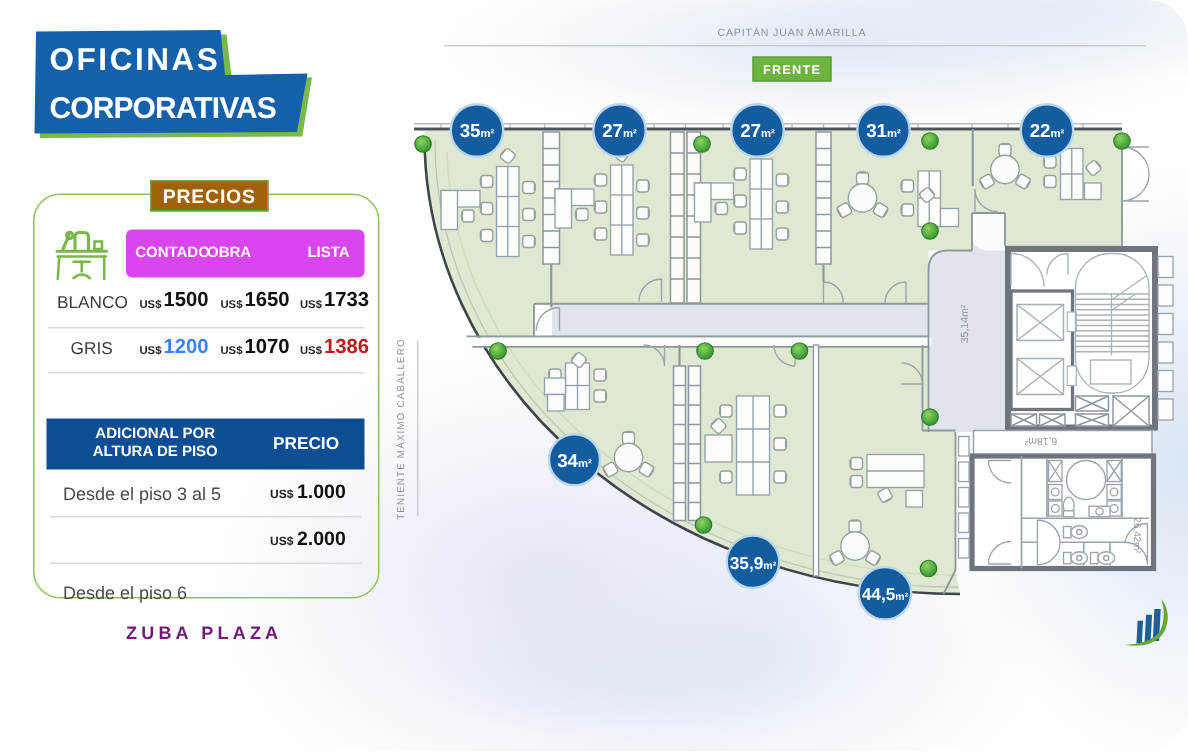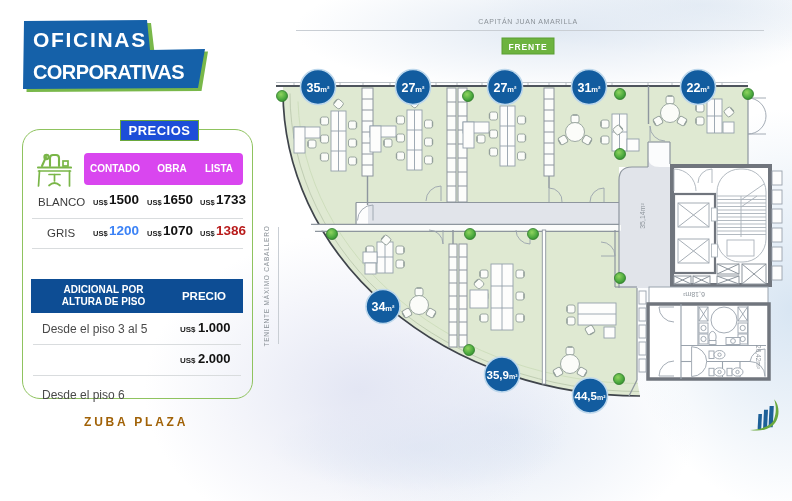--- a/index.html
+++ b/index.html
@@ -1,17 +1,17 @@
 <!DOCTYPE html>
 <html><head>
 <meta charset="utf-8">
 <style>
   html,body{margin:0;padding:0;}
   #page{position:relative;width:792px;height:501px;background:#ffffff;overflow:hidden;
-        font-family:"Liberation Sans",sans-serif;}
+        font-family:"Liberation Sans",sans-serif;border-radius:27px;}
   .sky{position:absolute;left:0;top:0;width:792px;height:501px;
     background:
       radial-gradient(380px 90px at 560px 30px, rgba(222,231,242,.9), rgba(222,231,242,0) 70%),
       radial-gradient(300px 70px at 700px 5px, rgba(224,233,243,.8), rgba(224,233,243,0) 72%),
       radial-gradient(230px 280px at 792px 310px, rgba(214,228,242,.95), rgba(214,228,242,0) 72%),
       radial-gradient(300px 220px at 360px 390px, rgba(226,229,243,.95), rgba(226,229,243,0) 72%),
       radial-gradient(280px 170px at 500px 430px, rgba(222,230,243,.8), rgba(222,230,243,0) 70%),
       radial-gradient(200px 60px at 420px 447px, rgba(214,228,242,.7), rgba(214,228,242,0) 75%);
   }
   .abs{position:absolute;}
@@ -24,40 +24,40 @@
 
   <svg class="abs" style="left:0;top:0" width="230" height="110" viewBox="0 0 230 110">
     <polygon points="28,24 151,23 154.5,52.5 208,51.5 201.5,91 26.5,92" fill="#79b84a"></polygon>
     <polygon points="24,21 147,20 150,50 205,49 198,88 23,89" fill="#1561a9"></polygon>
     <text x="33" y="46.5" font-size="21" font-weight="bold" fill="#ffffff" letter-spacing="1.7">OFICINAS</text>
     <text x="33" y="78.5" font-size="20" font-weight="bold" fill="#ffffff" letter-spacing="-0.6">CORPORATIVAS</text>
   </svg>
 
   <div class="abs" style="left:22px;top:129px;width:229px;height:268px;border:1.6px solid #8fc35f;border-radius:18px;background:transparent;"></div>
 
-  <div class="abs" style="left:100px;top:120px;width:77px;height:19px;background:#1d4ed8;border:1px solid #6aa83d;color:#fff;font-family:'Liberation Sans',sans-serif;font-weight:bold;font-size:13px;text-align:center;line-height:19px;letter-spacing:0.5px;margin-left:20px;">PRECIOS</div>
+  <div class="abs" style="left:100px;top:120px;width:77px;height:19px;background:#a16207;border:1px solid #6aa83d;color:#fff;font-family:'Liberation Sans',sans-serif;font-weight:bold;font-size:13px;text-align:center;line-height:19px;letter-spacing:0.5px;">PRECIOS</div>
 
   <svg class="abs" style="left:36px;top:150px" width="36" height="38" viewBox="0 0 36 38">
     <g fill="none" stroke="#7ab648" stroke-width="2.1" stroke-linecap="round">
       <path d="M6 16 L10 7"></path>
       <circle cx="10.5" cy="7" r="2.1"></circle>
       <path d="M14 16 V8 Q14 5 17 5 H20 Q23 5 23 8 V16"></path>
       <rect x="27" y="11" width="5" height="5" stroke-width="1.7"></rect>
       <path d="M2 17.5 H35"></path>
       <path d="M2.5 21 H34.5" stroke-width="1.7"></path>
       <path d="M3.5 21 L2.5 36 M33.5 21 V36" stroke-width="1.7"></path>
       <path d="M13 24.5 H24" stroke-width="1.7"></path>
       <path d="M18.5 24.5 V31" stroke-width="1.7"></path>
       <path d="M13 35.5 Q18.5 30.5 24 35.5" stroke-width="1.7"></path>
     </g>
   </svg>
 
   <div class="abs" style="left:84px;top:153px;width:159px;height:32px;background:#d946ef;border-radius:4px;color:#fff;font-weight:bold;font-size:10px;">
     <span class="abs" style="left:3px;top:0;width:56px;text-align:center;line-height:32px;">CONTADO</span>
-    <span class="abs" style="left:66px;top:0;width:44px;text-align:center;line-height:32px;">OBRA</span>
+    <span class="abs" style="left:54px;top:0;width:44px;line-height:32px;">OBRA</span>
     <span class="abs" style="left:112px;top:0;width:46px;text-align:center;line-height:32px;">LISTA</span>
   </div>
 
   <div class="abs" style="left:30px;top:192px;width:213px;height:22px;font-size:11.5px;color:#3c3c3c;">
     <span class="abs" style="left:8px;top:4px;">BLANCO</span>
     <span class="abs" style="left:63px;top:6px;font-size:7.5px;font-weight:bold;color:#222;">US$</span>
       <span class="abs" style="left:79px;top:0px;font-size:13.5px;font-weight:bold;color:#111;text-align:right;">1500</span>
     <span class="abs" style="left:117px;top:6px;font-size:7.5px;font-weight:bold;color:#222;">US$</span>
       <span class="abs" style="left:133px;top:0px;font-size:13.5px;font-weight:bold;color:#111;">1650</span>
     <span class="abs" style="left:170px;top:6px;font-size:7.5px;font-weight:bold;color:#222;">US$</span>
@@ -92,21 +92,21 @@
   </div>
   <div class="abs" style="left:33px;top:344px;width:208px;height:1px;background:#d9dcde;"></div>
 
   <div class="abs" style="left:31px;top:351px;width:212px;height:20px;">
     <span class="abs" style="left:11px;top:2px;font-size:12px;color:#4a4a4a;margin-top:35px;">Desde el piso 6</span>
     <span class="abs" style="left:149px;top:5px;font-size:8px;font-weight:bold;color:#222;">US$</span>
       <span class="abs" style="left:167px;top:0px;font-size:13px;font-weight:bold;color:#111;">2.000</span>
   </div>
   <div class="abs" style="left:33px;top:375px;width:208px;height:1px;background:#d9dcde;"></div>
 
-  <div class="abs" style="left:84px;top:415px;font-size:12px;color:#a16207;letter-spacing:2.8px;font-weight:bold;text-align:right;">ZUBA PLAZA</div>
+  <div class="abs" style="left:84px;top:415px;font-size:12px;color:#701a75;letter-spacing:2.8px;font-weight:bold;text-align:right;">ZUBA PLAZA</div>
 
   <svg class="abs" style="left:0;top:0" width="792" height="501" viewBox="0 0 792 501">
   <defs>
     <clipPath id="bodyclip">
           <path d="M 283,87 H 748 V 164 H 670 V 142 H 648 V 167 H 619 V 287 H 637 V 380 L 640,396 A 357,305 0 0 1 283,91 L 283,87 Z"></path>
         </clipPath>
     <radialGradient id="dotg" cx="0.4" cy="0.35" r="0.8">
       <stop offset="0" stop-color="#8fd45e"></stop>
       <stop offset="0.6" stop-color="#4aa83e"></stop>
       <stop offset="1" stop-color="#2e8029"></stop>

